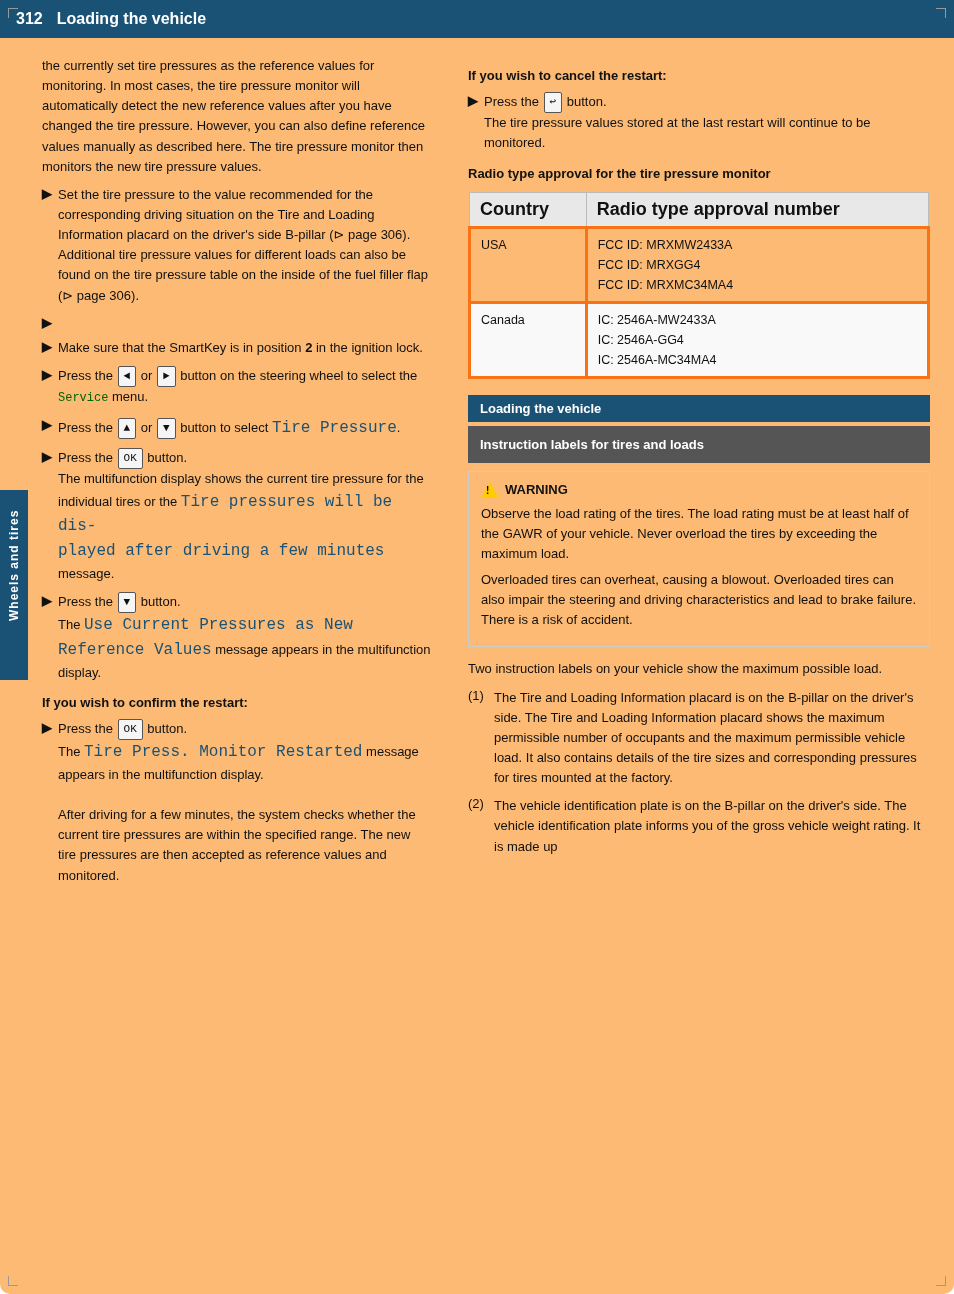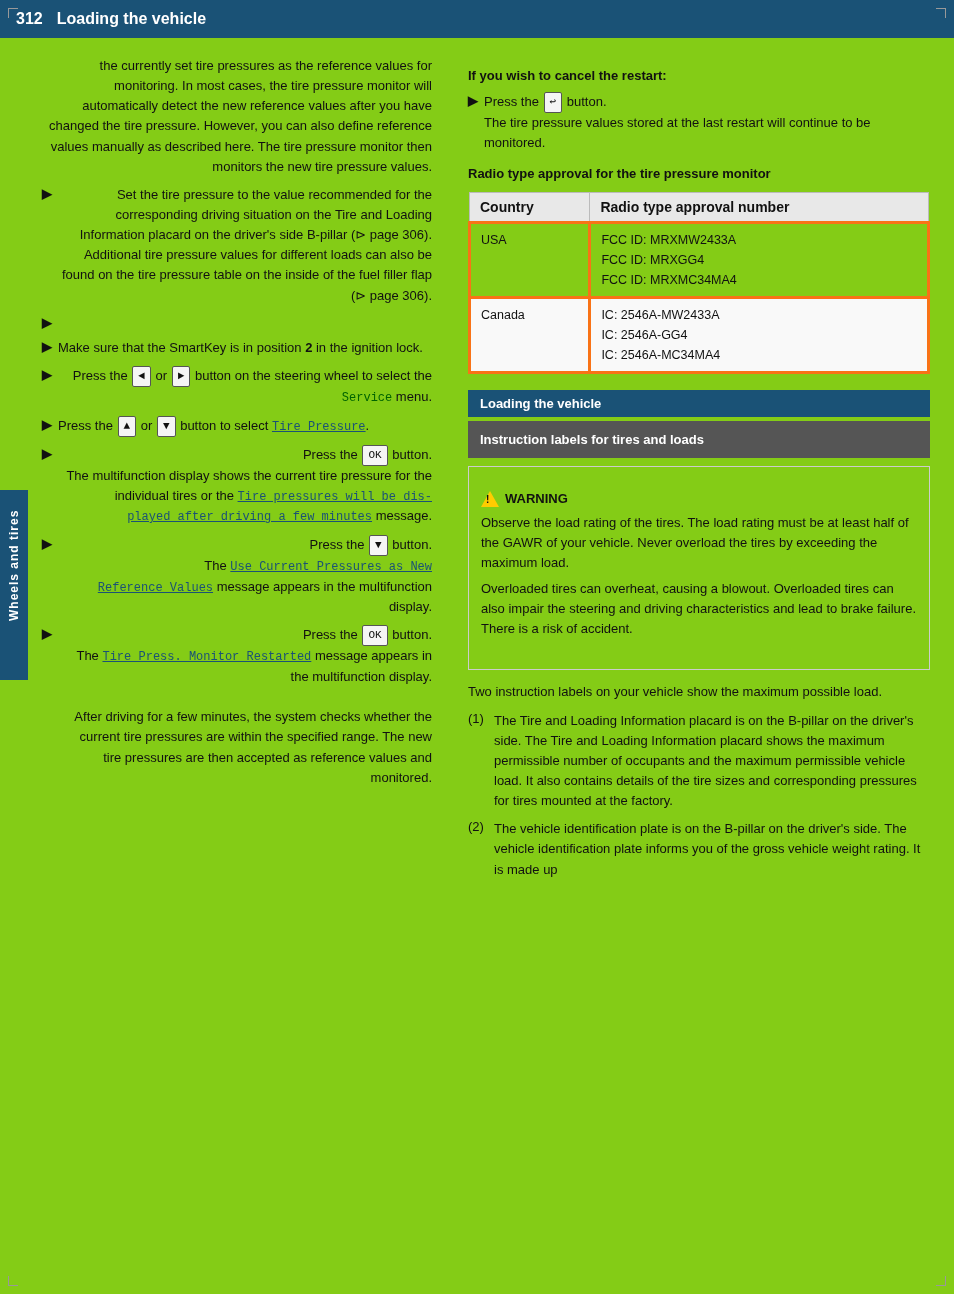--- a/index.html
+++ b/index.html
@@ -7,23 +7,24 @@
       font-family: Arial, Helvetica, sans-serif;
       font-size: 13px;
       background: #fff;
       width: 954px;
       min-height: 1294px;
       position: relative;
     }
     .page {
       width: 954px;
       min-height: 1294px;
-      background: #84cc16;
+      background: #fdba74;
       position: relative;
       padding: 0;
+      border-radius: 10px;
     }
     
     .corner-mark {
       position: absolute;
       width: 10px;
       height: 10px;
       border-color: #999;
       border-style: solid;
     }
     .corner-tl { top: 8px; left: 8px; border-width: 1px 0 0 1px; }
@@ -82,21 +83,20 @@
     }
 
     
     .content {
       display: flex;
       padding: 18px 0 0 0;
     }
     .left-col {
       width: 450px;
       padding: 0 18px 0 42px;
-      text-align: right;
     }
     .right-col {
       width: 504px;
       padding: 0 24px 0 18px;
     }
 
     p {
       font-size: 13px;
       line-height: 1.55;
       margin-bottom: 8px;
@@ -123,22 +123,21 @@
     }
     .bullet-text .service-menu {
       font-family: 'Courier New', monospace;
       font-size: 12px;
       color: #006400;
       font-style: normal;
     }
     .bullet-text .blue-text {
       color: #1a5276;
       font-family: 'Courier New', monospace;
-      font-size: 12px;
-      text-decoration: underline;
+      font-size: 16px;
     }
     .button-icon {
       display: inline-block;
       border: 1px solid #555;
       padding: 1px 5px;
       font-size: 11px;
       font-family: 'Courier New', monospace;
       background: #f5f5f5;
       border-radius: 2px;
       vertical-align: middle;
@@ -164,21 +163,21 @@
     .approval-table {
       width: 100%;
       border-collapse: collapse;
       margin-bottom: 16px;
       margin-top: 8px;
     }
     .approval-table th {
       background: #e8e8e8;
       border: 1px solid #bbb;
       padding: 6px 10px;
-      font-size: 14px;
+      font-size: 18px;
       font-weight: bold;
       text-align: left;
       color: #111;
     }
     .approval-table td {
       border: 3px solid #f97316;
       padding: 6px 10px;
       font-size: 12.5px;
       vertical-align: top;
       color: #111;
@@ -202,21 +201,21 @@
       color: #fff;
       font-size: 13px;
       font-weight: bold;
       padding: 11px 12px;
       margin-bottom: 8px;
     }
 
     
     .warning-box {
       border: 1px solid #ccc;
-      padding: 24px 12px;
+      padding: 10px 12px;
       margin-bottom: 12px;
       margin-top: 4px;
     }
     .warning-header {
       display: flex;
       align-items: center;
       font-weight: bold;
       font-size: 13px;
       color: #111;
       margin-bottom: 6px;
@@ -338,20 +337,21 @@
         <span class="bullet-text">Press the <span class="button-icon">OK</span> button.<br>
           The multifunction display shows the current tire pressure for the individual tires or the <span class="blue-text">Tire pressures will be dis‑<br>played after driving a few minutes</span> message.</span>
       </div>
 
       <div class="bullet-item">
         <span class="bullet-arrow">▶</span>
         <span class="bullet-text">Press the <span class="button-icon">▼</span> button.<br>
           The <span class="blue-text">Use Current Pressures as New<br>Reference Values</span> message appears in the multifunction display.</span>
       </div>
 
+      <p class="confirm-header">If you wish to confirm the restart:</p>
       <div class="bullet-item">
         <span class="bullet-arrow">▶</span>
         <span class="bullet-text">Press the <span class="button-icon">OK</span> button.<br>
           The <span class="blue-text">Tire Press. Monitor Restarted</span> message appears in the multifunction display.<br><br>
           After driving for a few minutes, the system checks whether the current tire pressures are within the specified range. The new tire pressures are then accepted as reference values and monitored.</span>
       </div>
     </div>
 
     <div class="right-col">
 

